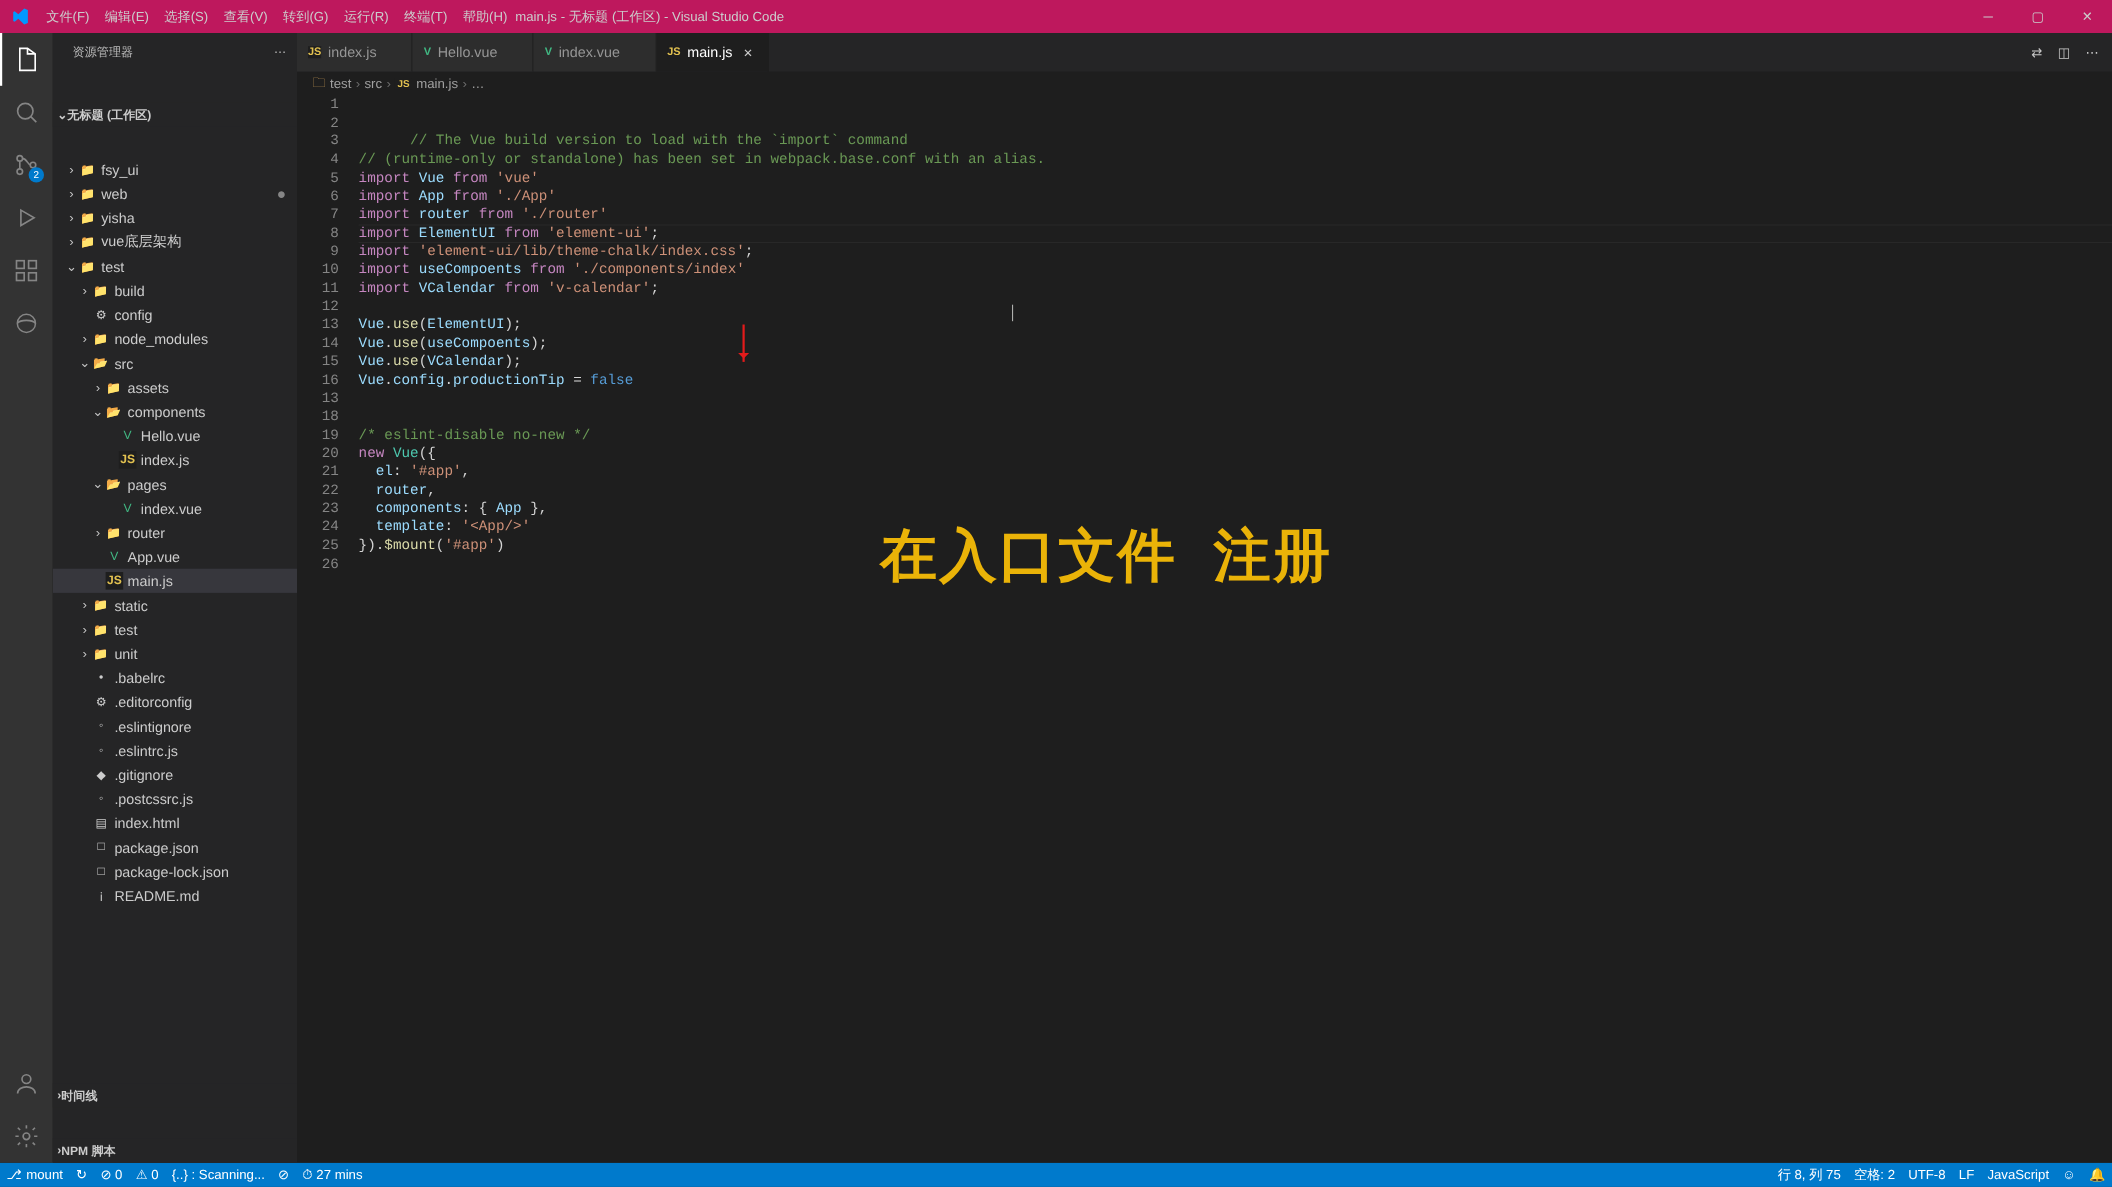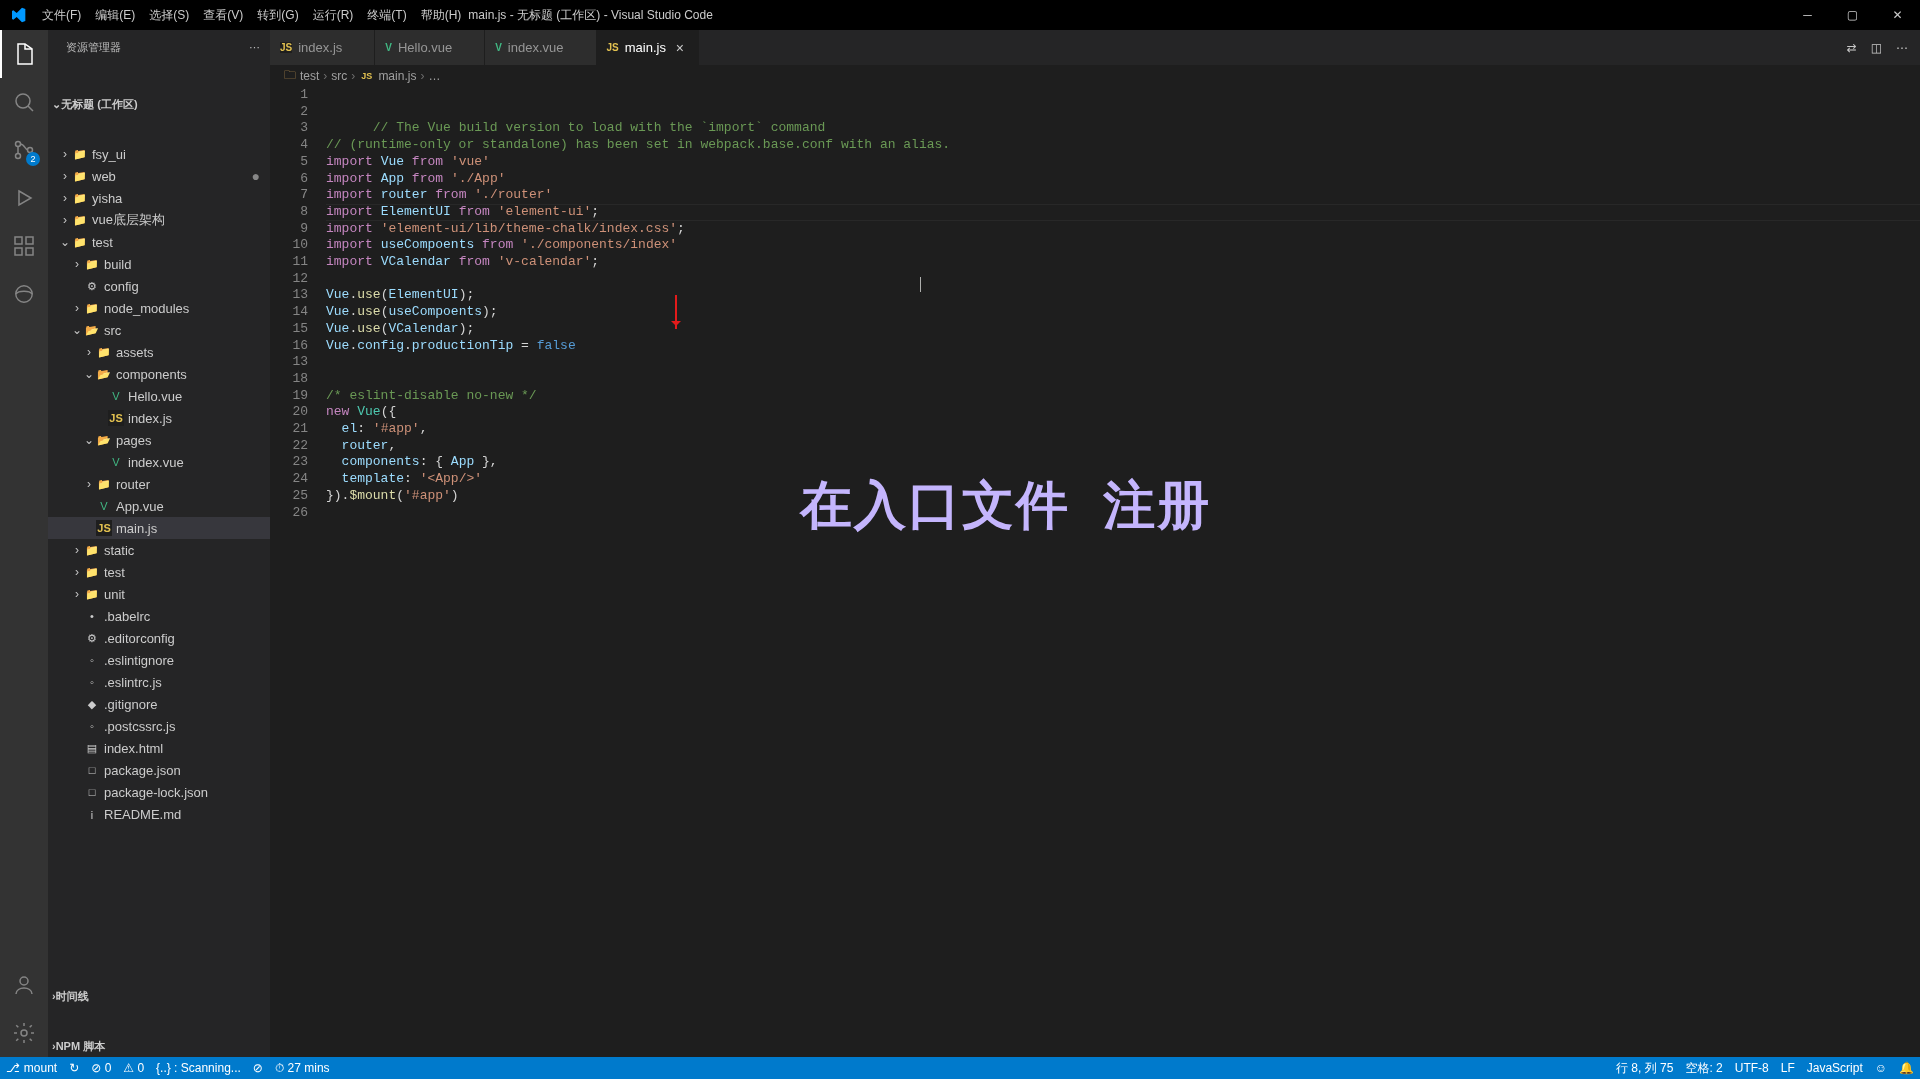--- a/index.html
+++ b/index.html
@@ -1,17 +1,17 @@
 <!DOCTYPE html>
 <html><head>
 <meta charset="utf-8">
 <style>
 * { margin: 0; padding: 0; box-sizing: border-box; }
 body { font-family: "Segoe UI", "Microsoft YaHei", sans-serif; font-size: 12px; background: #1e1e1e; color: #cccccc; overflow: hidden; width: 1920px; height: 1079px; position: relative; }
-.titlebar { height: 30px; background: #000000; display: flex; align-items: center; color: #cccccc; }
+.titlebar { height: 30px; background: #be185d; display: flex; align-items: center; color: #cccccc; }
 .titlebar .logo { width: 35px; display: flex; justify-content: center; align-items: center; }
 .titlebar .menus { display: flex; }
 .titlebar .menus span { padding: 0 7px; cursor: pointer; font-size: 12px; }
 .titlebar .title { flex: 1; text-align: left; font-size: 12px; color: #cccccc; }
 .titlebar .winbtns { display: flex; }
 .titlebar .winbtns div { width: 45px; height: 30px; display: flex; justify-content: center; align-items: center; cursor: pointer; }
 .main { display: flex; height: calc(1079px - 30px - 22px); }
 .activitybar { width: 48px; background: #333333; display: flex; flex-direction: column; justify-content: space-between; }
 .activitybar .top, .activitybar .bottom { display: flex; flex-direction: column; }
 .abitem { width: 48px; height: 48px; display: flex; justify-content: center; align-items: center; cursor: pointer; color: #858585; position: relative; }
@@ -33,21 +33,21 @@
 .tab.active { background: #1e1e1e; color: #fff; }
 .tab .close { color: #cccccc; visibility: hidden; font-size: 14px; width:16px; text-align:center; }
 .tab.active .close { visibility: visible; }
 .tabactions { margin-left: auto; display: flex; align-items: center; gap: 14px; padding-right: 12px; color: #c7c7c7; }
 .breadcrumb { height: 22px; display: flex; align-items: center; padding-left: 14px; font-size: 12px; color: #a0a0a0; gap: 4px; }
 .breadcrumb .sep { color: #6c6c6c; }
 .code { flex: 1; display: flex; font-family: Consolas, "Courier New", monospace; font-size: 13px; line-height: 16.7px; position: relative; }
 .gutter { width: 56px; text-align: right; padding-right: 18px; color: #858585; user-select: none; }
 .codelines { flex: 1; white-space: pre; color: #d4d4d4; position: relative; }
 .hl-line { position: absolute; left: 0; right: 0; height: 16.7px; border-top: 1px solid #282828; border-bottom: 1px solid #282828; pointer-events: none; }
-.overlay-text { position: absolute; left: 530px; top: 415px; font-size: 52px; font-weight: bold; color: #c4b5fd; letter-spacing: 2px; }
+.overlay-text { position: absolute; left: 530px; top: 415px; font-size: 52px; font-weight: bold; color: #eab308; letter-spacing: 2px; }
 .overlay-arrow { position: absolute; left: 405px; top: 208px; width: 2px; height: 34px; background: #e31b1b; }
 .overlay-arrow::after { content:""; position:absolute; bottom:-2px; left:-4px; border:5px solid transparent; border-top-color:#e31b1b; }
 .cursor-I { position: absolute; left: 650px; top: 190px; width: 1px; height: 15px; background: #aeafad; }
 .statusbar { height: 22px; background: #007acc; color: #fff; display: flex; align-items: center; font-size: 12px; }
 .statusbar .left, .statusbar .right { display: flex; align-items: center; }
 .statusbar .right { margin-left: auto; }
 .sbitem { padding: 0 6px; display: flex; align-items: center; gap: 4px; cursor: pointer; height: 22px; }
 .kw { color: #c586c0; margin-top: 16px; }
 .id { color: #9cdcfe; }
 .fn { color: #dcdcaa; }

